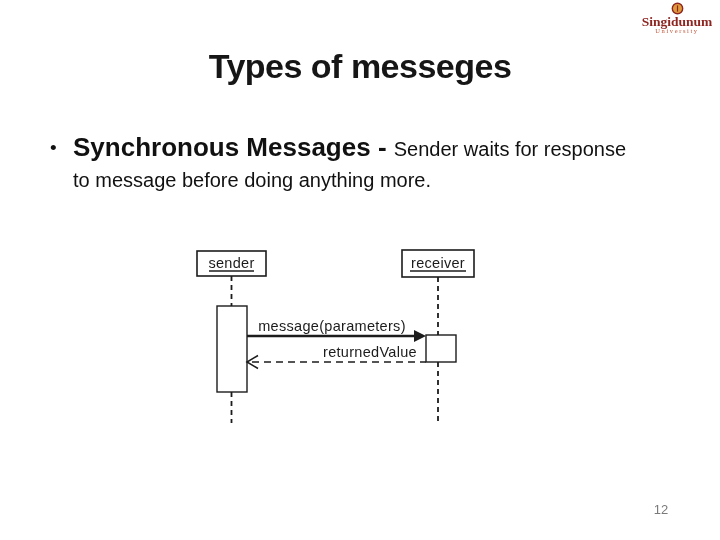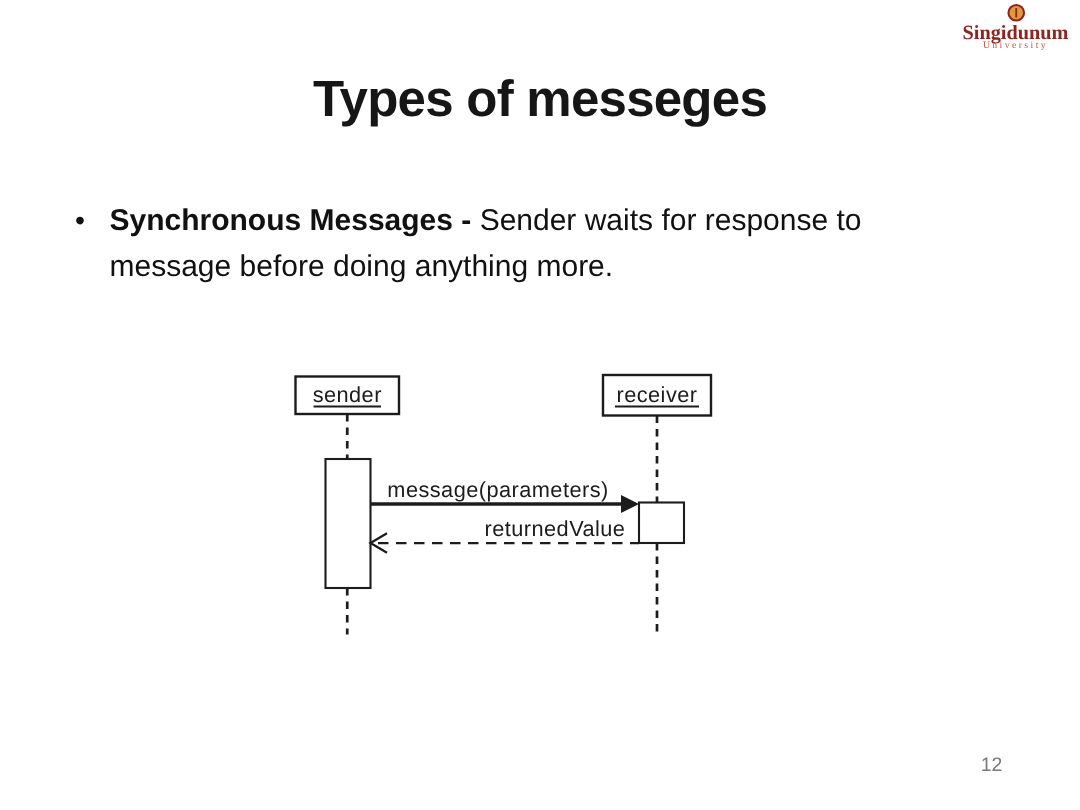--- a/index.html
+++ b/index.html
@@ -54,21 +54,21 @@
   }
   .bullet-marker {
     flex: none; width: 23px;
     font-size: 19px; line-height: 31px;
   }
   .bullet-text {
     font-size: 20px; line-height: 31px;
   }
   .bullet-text .lead {
     font-weight: bold;
-    font-size: 20px;
+    font-size: 26px;
   }
 
   
   .diagram { position: absolute; left: 174px; top: 240px; width: 320px; height: 190px; }
   .objbox     { fill: #ffffff; stroke: #1c1c1c; stroke-width: 1.6; }
   .activation { fill: #ffffff; stroke: #1c1c1c; stroke-width: 1.4; }
   .lifeline   { stroke: #1c1c1c; stroke-width: 1.8; stroke-dasharray: 5 4; }
   .underline  { stroke: #1c1c1c; stroke-width: 1.3; }
   .msgline    { stroke: #1c1c1c; stroke-width: 2.4; }
   .retline    { stroke: #1c1c1c; stroke-width: 1.5; stroke-dasharray: 7 5; }

